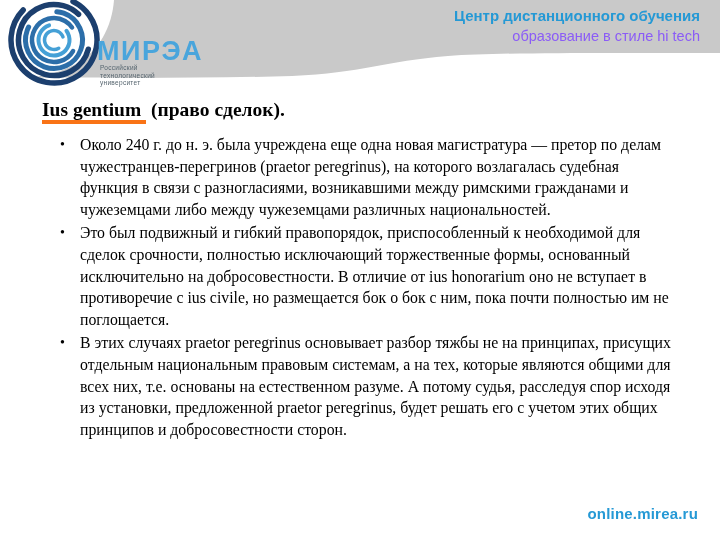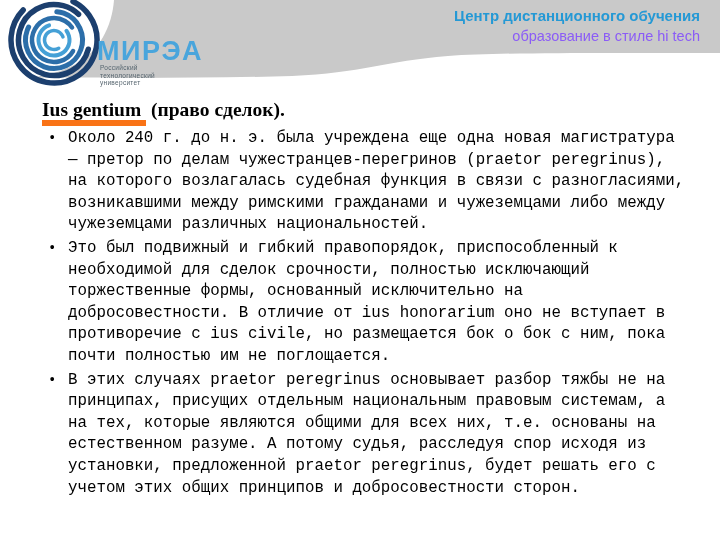--- a/index.html
+++ b/index.html
@@ -22,22 +22,22 @@
     font-size:6.5px;line-height:7.5px;color:#55646e;letter-spacing:.3px;
   }
   .header-text{position:absolute;top:6px;right:20px;text-align:right;font-family:"Liberation Sans", sans-serif;}
   .hdr-title{font-size:15px;font-weight:bold;color:var(--accent-blue,#2599d5);line-height:19px;}
   .hdr-subtitle{font-size:14.5px;color:#8b5cf6;line-height:18px;margin-top:2px;}
   
   .content{position:absolute;left:42px;top:98px;width:650px;}
   .page-title{
     margin:0 0 6px 0;font-size:19.5px;font-weight:bold;line-height:24px;
   }
-  .u-part{border-bottom:6px solid #f97316;padding-right:5px;}
-  .bullets{margin:0;padding:0 0 0 26px;list-style:none;font-family:Liberation Mono, monospace;}
+  .u-part{border-bottom:4px solid #f97316;padding-right:5px;}
+  .bullets{margin:12px;padding:0 0 0 26px;list-style:none;}
   .bullets li{
     position:relative;font-size:15.8px;line-height:21.6px;margin:0 0 2px 0;
     text-align:left;letter-spacing:0;
   }
   .bullets li::before{
     content:"\2022";position:absolute;left:-20px;top:0;font-size:14px;
   }
   
   .footer{position:absolute;right:22px;bottom:17px;font-family:"Liberation Sans", sans-serif;}
   .site-link{
@@ -81,14 +81,17 @@
 
   <div class="content">
     <h1 class="page-title"><span class="u-part">Ius gentium</span> <span>(право сделок).</span></h1>
     <ul class="bullets">
       <li>Около 240 г. до н. э. была учреждена еще одна новая магистратура — претор по делам чужестранцев-перегринов (praetor peregrinus), на которого возлагалась судебная функция в связи с разногласиями, возникавшими между римскими гражданами и чужеземцами либо между чужеземцами различных национальностей.</li>
       <li>Это был подвижный и гибкий правопорядок, приспособленный к необходимой для сделок срочности, полностью исключающий торжественные формы, основанный исключительно на добросовестности. В отличие от ius honorarium оно не вступает в противоречие с ius civile, но размещается бок о бок с ним, пока почти полностью им не поглощается.</li>
       <li>В этих случаях praetor peregrinus основывает разбор тяжбы не на принципах, присущих отдельным национальным правовым системам, а на тех, которые являются общими для всех них, т.е. основаны на естественном разуме. А потому судья, расследуя спор исходя из установки, предложенной praetor peregrinus, будет решать его с учетом этих общих принципов и добросовестности сторон.</li>
     </ul>
   </div>
 
+  <div class="footer">
+    <a href="#" class="site-link">online.mirea.ru</a>
+  </div>
 
 </div>
 
 </body></html>

